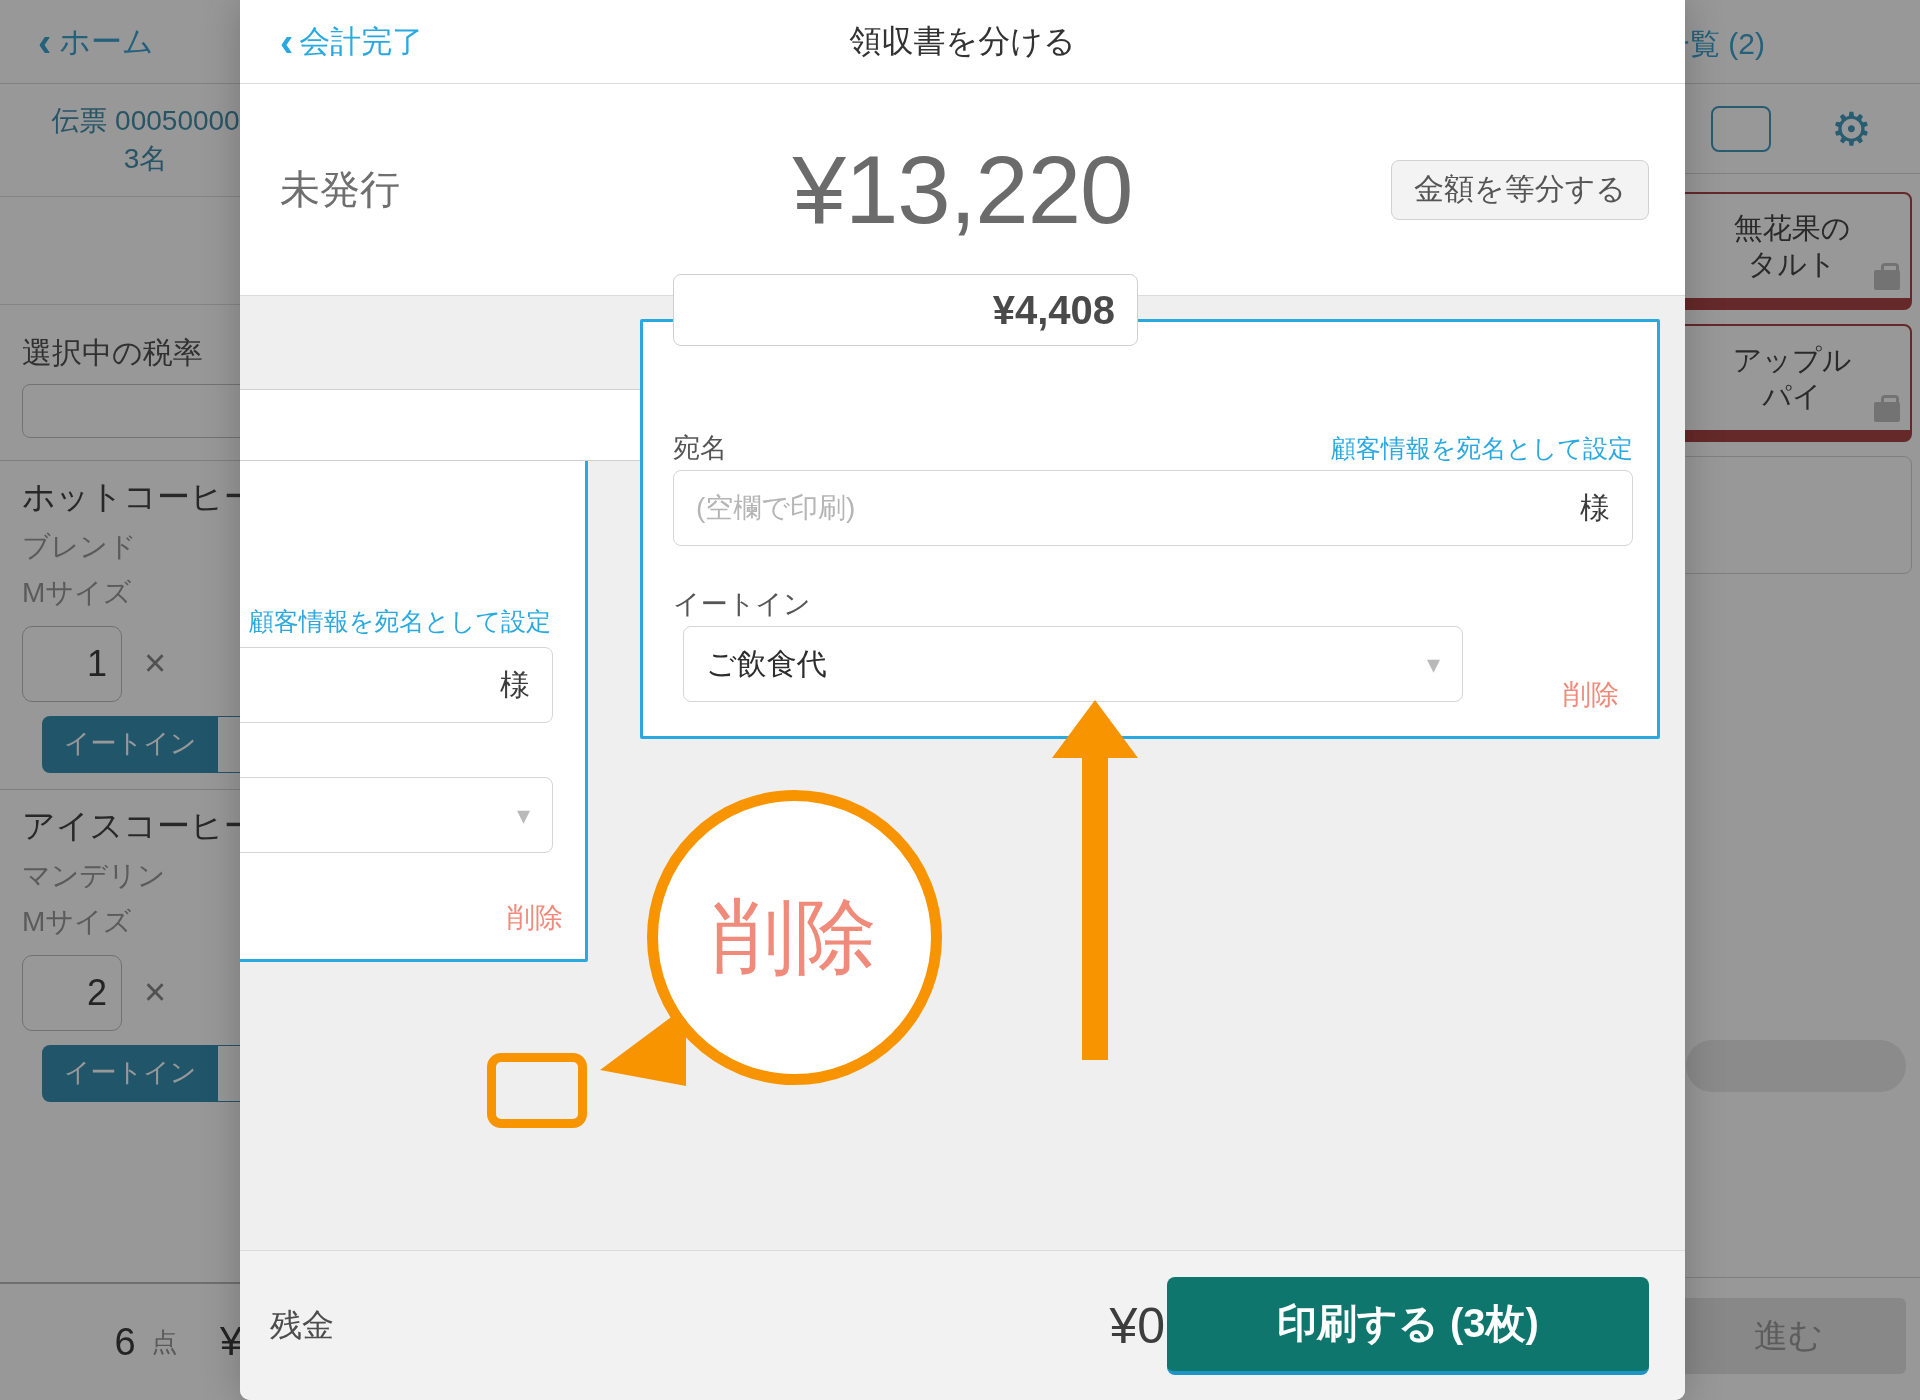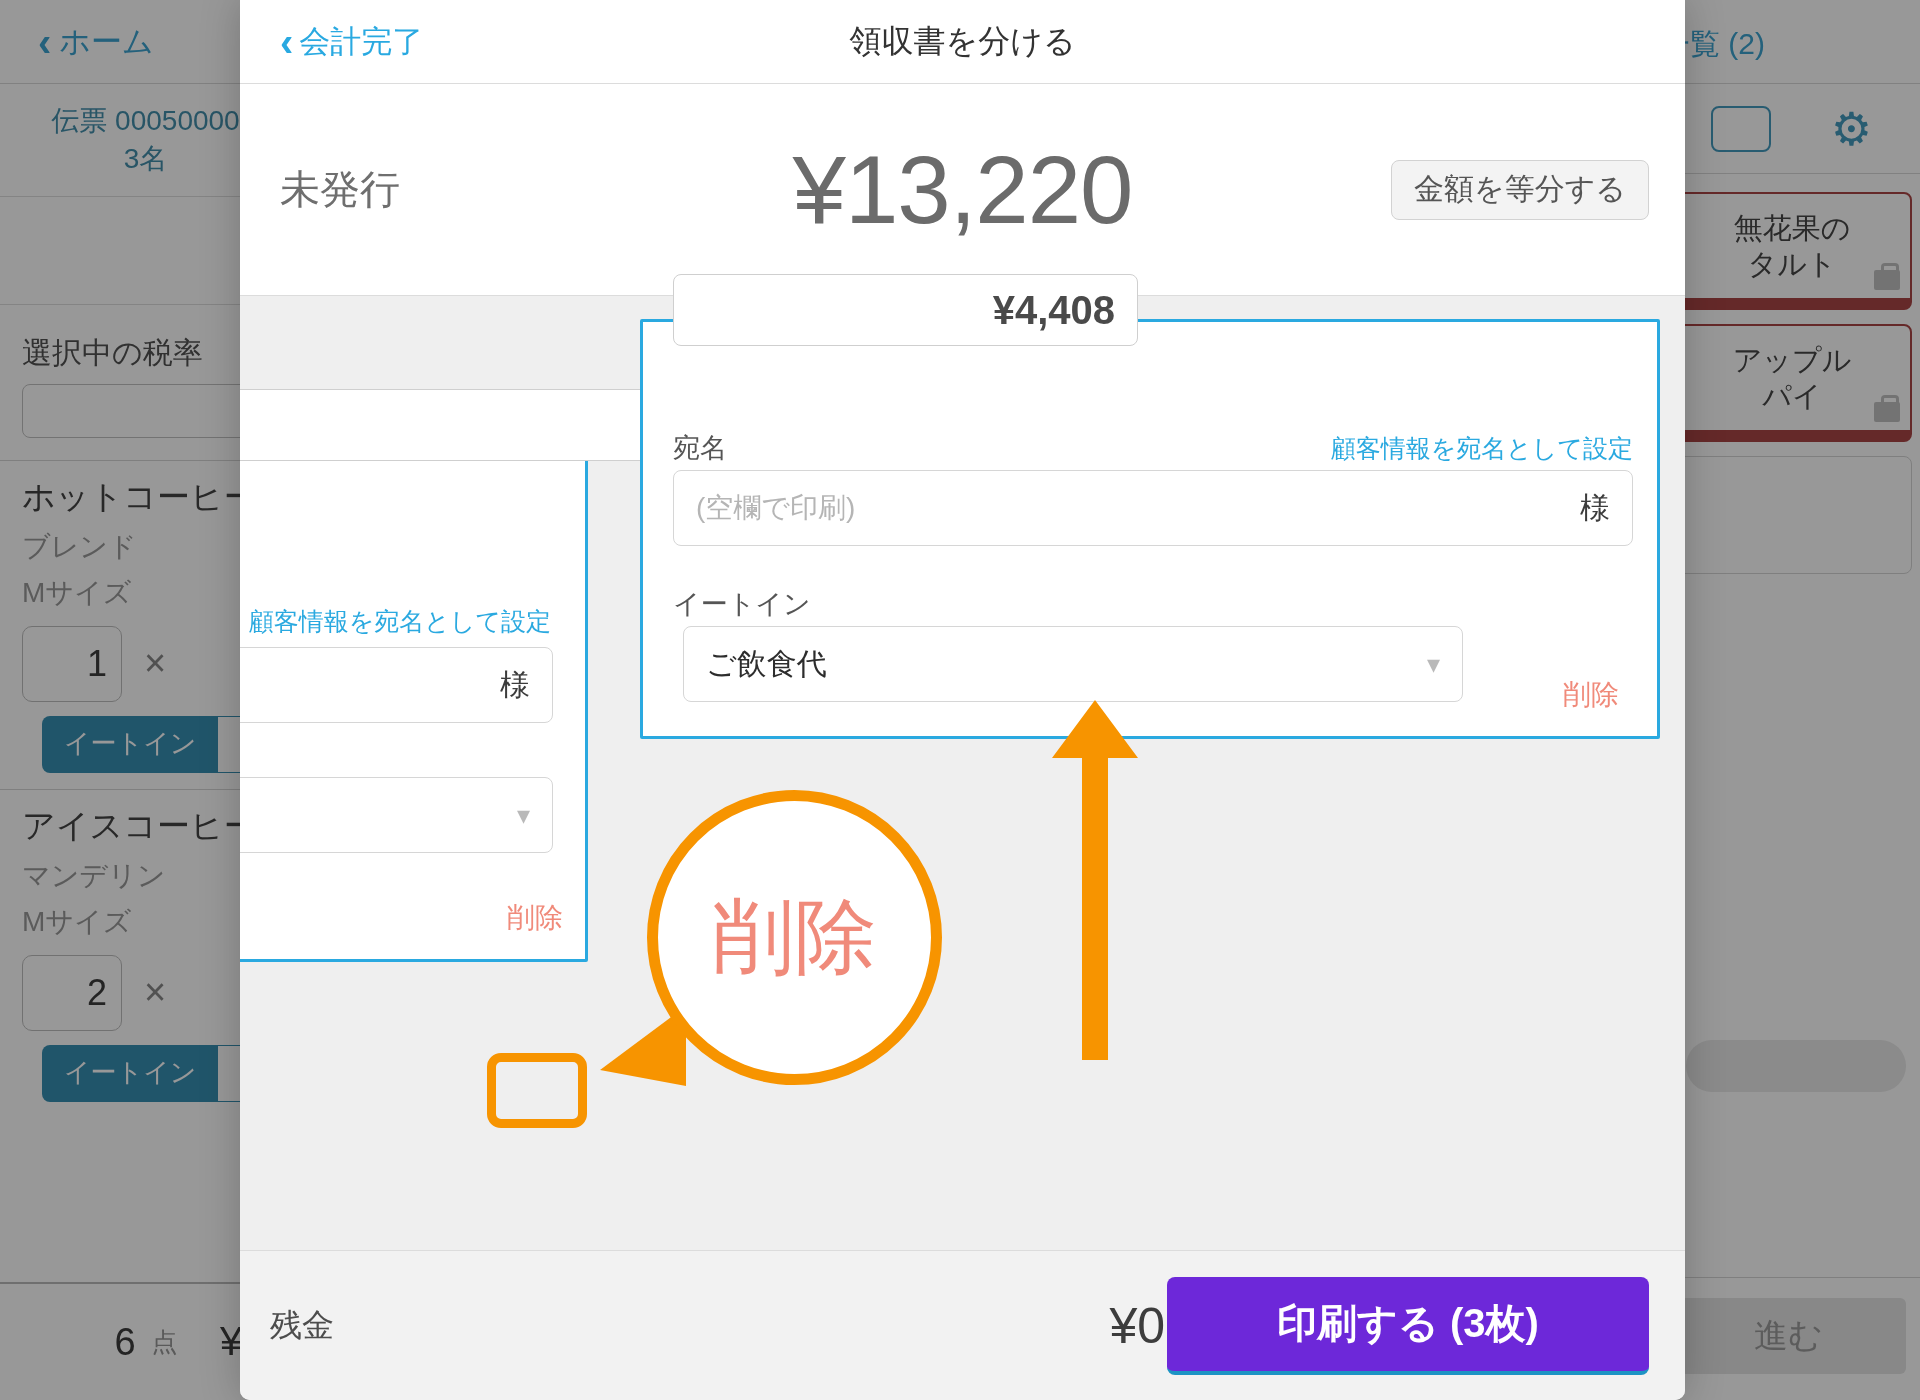--- a/index.html
+++ b/index.html
@@ -172,21 +172,21 @@
 
   .modal-foot {
     position: absolute; left: 0; right: 0; bottom: 0; height: 150px;
     background: #f2f2f2; border-top: 1px solid #dcdcdc;
     display: flex; align-items: center; position: absolute;
   }
   .mf-label { margin-left: 30px; font-size: 32px; color: #4d4d4d; }
   .mf-rest { position: absolute; right: 520px; font-size: 50px; color: #3d3d3d; }
   .mf-print {
     position: absolute; right: 36px; width: 482px; height: 98px;
-    background: #6d28d9; border-radius: 8px; border-bottom: 4px solid #1d94c4;
+    background: #0f766e; border-radius: 8px; border-bottom: 4px solid #1d94c4;
     display: flex; align-items: center; justify-content: center;
     font-size: 40px; font-weight: bold; color: #fff; cursor: pointer;
   }
 
   
   .ann { position: absolute; z-index: 90; pointer-events: none; }
   .ann-box {
     left: 487px; top: 1053px; width: 100px; height: 75px;
     border: 9px solid #f79400; border-radius: 14px; background: transparent;
   }

